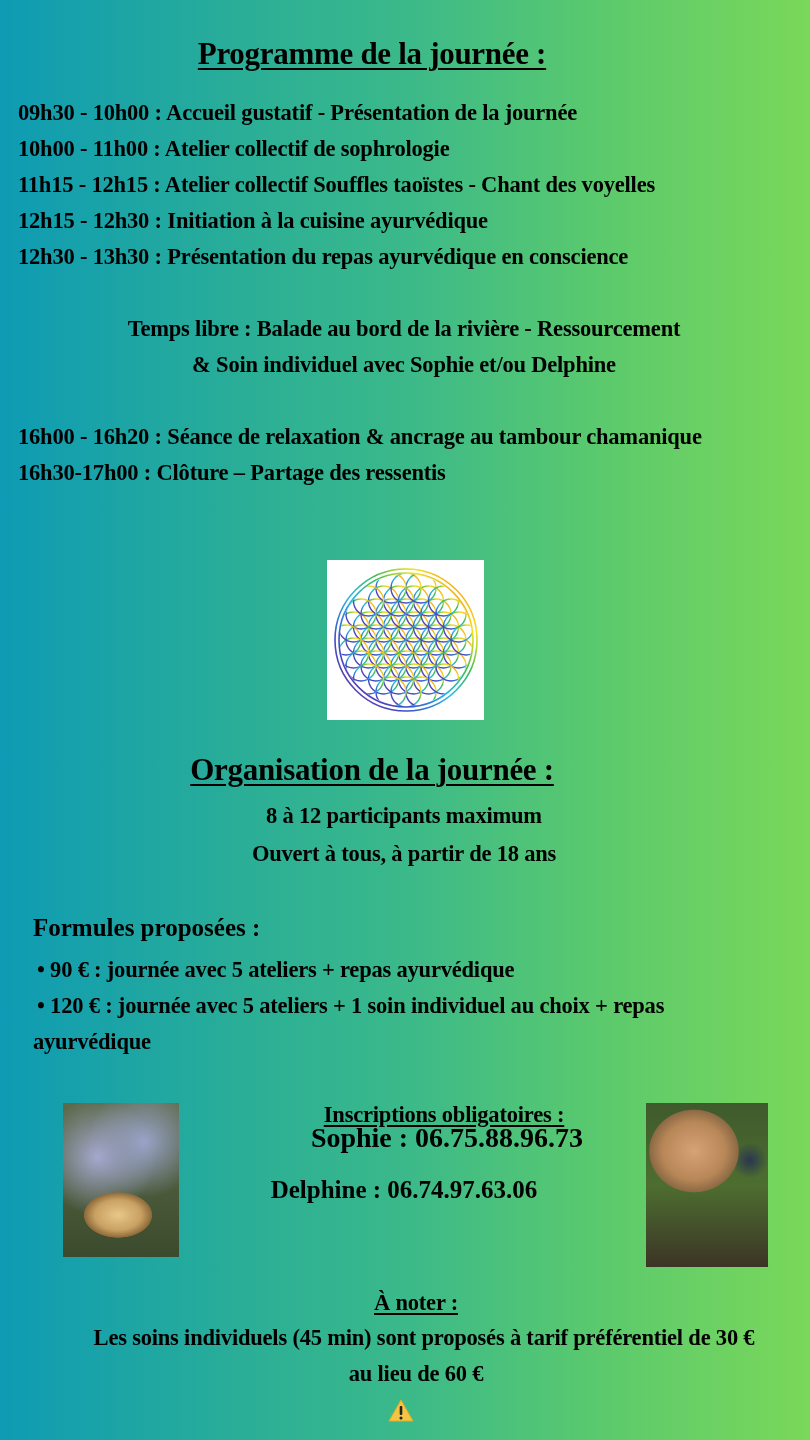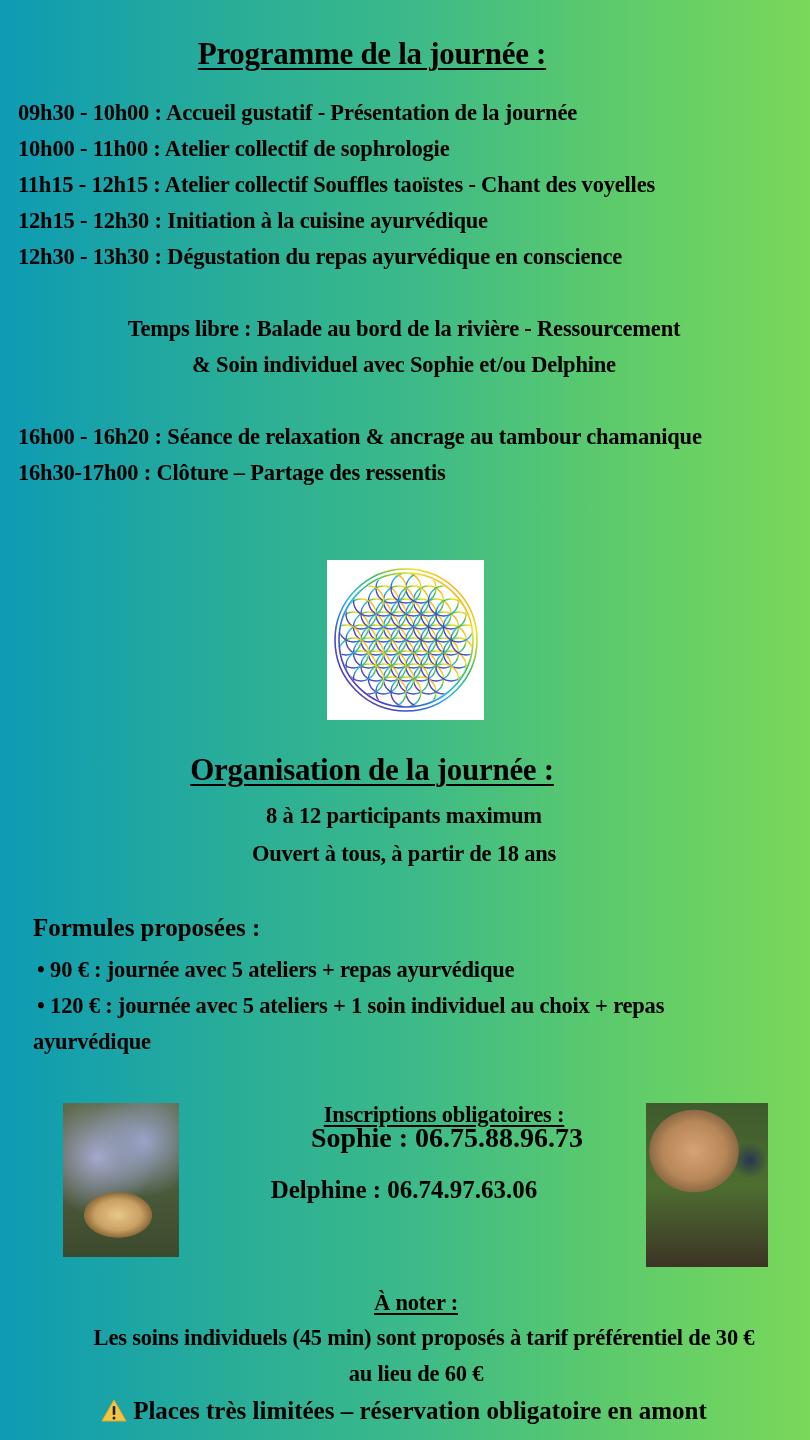--- a/index.html
+++ b/index.html
@@ -57,21 +57,21 @@
 <div class="abs line sched" style="top:172px;">
   <span>11h15 - 12h15 :</span>
   <span>Atelier collectif Souffles taoïstes - Chant des voyelles</span>
 </div>
 <div class="abs line sched" style="top:208px;">
   <span>12h15 - 12h30 :</span>
   <span>Initiation à la cuisine ayurvédique</span>
 </div>
 <div class="abs line sched" style="top:244px;">
   <span>12h30 - 13h30 :</span>
-  <span>Dégustation du repas ayurvédique en conscience</span>
+  <span>Présentation du repas ayurvédique en conscience</span>
 </div>
 
 <div class="abs line center" style="top:316px;">Temps libre : Balade au bord de la rivière - Ressourcement</div>
 <div class="abs line center" style="top:352px;">&amp; Soin individuel avec Sophie et/ou Delphine</div>
 
 <div class="abs line sched" style="top:424px;">
   <span>16h00 - 16h20 :</span>
   <span>Séance de relaxation &amp; ancrage au tambour chamanique</span>
 </div>
 <div class="abs line sched" style="top:460px;">
@@ -178,14 +178,14 @@
 <div class="abs center" style="top:1176px; font-size:25px;">Delphine : 06.74.97.63.06</div>
 
 <div class="abs line center" style="top:1290px; left:12px; text-decoration:underline; text-underline-offset:3px;">À noter :</div>
 <div class="abs line center" style="top:1325px; left:20px;">Les soins individuels (45 min) sont proposés à tarif préférentiel de 30 €</div>
 <div class="abs line center" style="top:1361px; left:12px;">au lieu de 60 €</div>
 <div class="abs center" style="top:1397px; left:0; font-size:25px;">
   <svg class="warn" width="26" height="23" viewBox="0 0 26 23">
     <path d="M13 1 L25 22 L1 22 Z" fill="#f4c542" stroke="#e2a92b" stroke-width="1" stroke-linejoin="round"></path>
     <rect x="11.7" y="7" width="2.6" height="9" rx="1" fill="#222"></rect>
     <circle cx="13" cy="19" r="1.5" fill="#222"></circle>
-  </svg><span>Places très limitées – réservation obligatoire en amont</span>
+  </svg>
 </div>
 
 </body></html>

